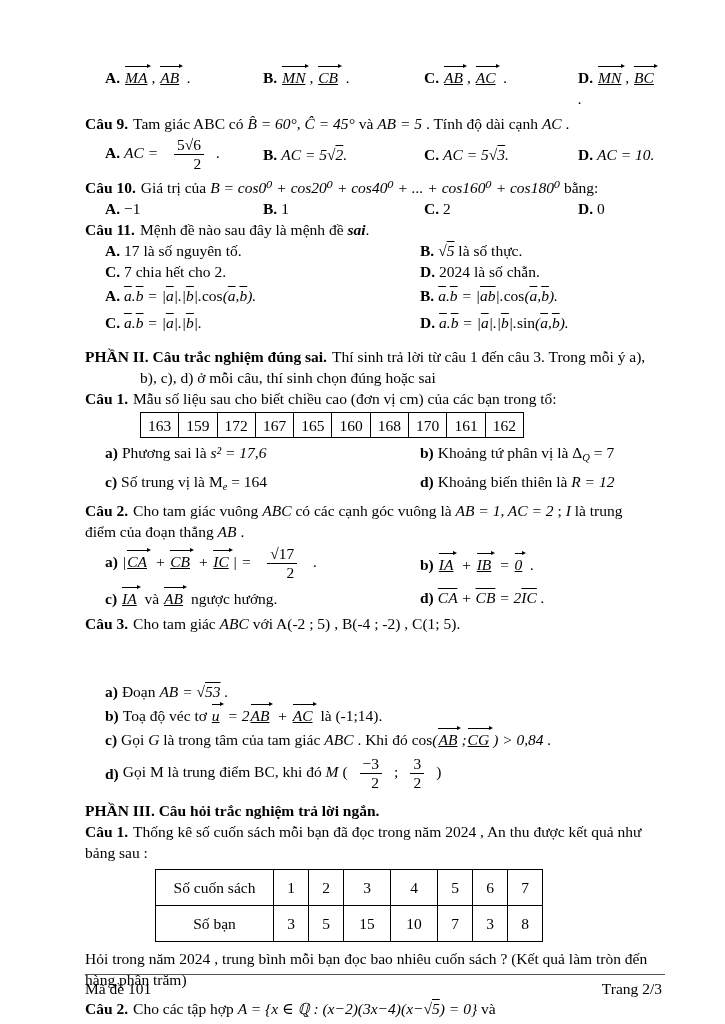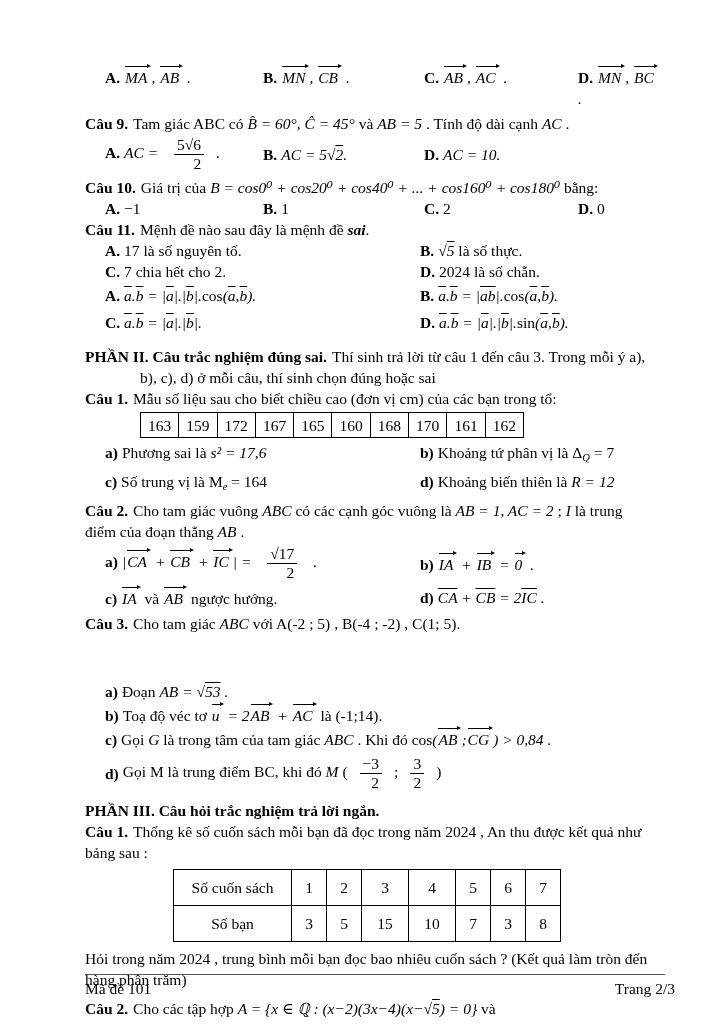--- a/index.html
+++ b/index.html
@@ -16,62 +16,63 @@
   }
   .content{position:absolute;left:85px;top:66px;width:580px;}
   .line{margin:0;}
   .qlab{font-weight:bold;margin-right:5px;}
   .blab{font-weight:bold;margin-right:4px;}
   .math{font-style:italic;}
   .m-up{font-style:normal;}
   .m-bi{font-weight:bold;}
   .m-bar{text-decoration:overline;}
   .m-sub{font-size:0.68em;vertical-align:-0.28em;}
-  .m-vec{display:inline-block;position:relative;padding:1px 4px 0 1px;}
+  .m-vec{display:inline-block;position:relative;padding:1px 4px 0 1px;text-decoration:underline;}
   .m-vec::before{content:"";position:absolute;left:1px;right:3px;top:0;border-top:1px solid #000;}
   .m-vec::after{content:"";position:absolute;right:0;top:-2px;width:0;height:0;
     border-left:4px solid #000;border-top:2.5px solid transparent;border-bottom:2.5px solid transparent;}
   .frac{display:inline-block;text-align:right;vertical-align:middle;font-style:normal;margin:0 12px;line-height:18px;}
   .frac .num{display:block;border-bottom:1px solid #000;padding:0 3px;}
   .frac .den{display:block;padding:0 3px;}
   .opt4{display:grid;grid-template-columns:158px 161px 154px auto;padding-left:20px;}
   .opt2{display:grid;grid-template-columns:315px auto;padding-left:20px;}
   .opt1{padding-left:20px;margin-top:47px;}
   .tall{align-items:center;min-height:40px;}
   table{border-collapse:collapse;}
   td{border:1px solid #000;text-align:center;padding:0;}
   .t1{margin:3px 0 4px 55px;width:384px;table-layout:fixed;border-radius:13px;}
   .t1 td{height:24px;}
-  .t2{margin:6px 0 6px 88px;border-radius:22px;}
+  .t2{margin:6px 0 6px 70px;border-radius:22px;}
   .t2 td{height:35px;padding:0 6px;}
   .t2 td.c1{width:105px;}
   .t2 td.n{min-width:22px;}
   .footer-line{position:absolute;left:85px;top:974px;width:580px;border-top:1.5px solid #555;}
   .footer-left{position:absolute;left:85px;top:978px;}
-  .footer-right{position:absolute;right:50px;top:978px;}
+  .footer-right{position:absolute;right:63px;top:978px;}
 </style>
 </head>
 <body>
 
 <div class="page">
   <div class="content">
 
     <div class="line opt4">
       <span><span class="blab">A.</span><span class="math"><span class="m-vec">MA</span><span>, </span><span class="m-vec">AB</span><span> .</span></span></span>
       <span><span class="blab">B.</span><span class="math"><span class="m-vec">MN</span><span>, </span><span class="m-vec">CB</span><span> .</span></span></span>
       <span><span class="blab">C.</span><span class="math"><span class="m-vec">AB</span><span>, </span><span class="m-vec">AC</span><span> .</span></span></span>
       <span><span class="blab">D.</span><span class="math"><span class="m-vec">MN</span><span>, </span><span class="m-vec">BC</span><span> .</span></span></span>
     </div>
 
     <div class="line" style="margin-top:4px">
       <span class="qlab">Câu 9.</span><span class="math"><span class="m-up">Tam giác ABC có </span><span>B̂ = 60°, Ĉ = 45°</span><span class="m-up"> và </span><span>AB = 5</span><span class="m-up"> . </span><span class="m-up">Tính độ dài cạnh </span><span>AC</span><span class="m-up"> .</span></span>
     </div>
     <div class="line opt4 tall">
       <span><span class="blab">A.</span><span class="math"><span>AC = </span><span class="frac"><span class="num">5√6</span><span class="den">2</span></span><span>.</span></span></span>
       <span><span class="blab">B.</span><span class="math"><span>AC = 5√</span><span class="m-bar">2</span><span>.</span></span></span>
+      <span><span class="blab">C.</span><span class="math"><span>AC = 5√</span><span class="m-bar">3</span><span>.</span></span></span>
       <span><span class="blab">D.</span><span class="math"><span>AC = 10.</span></span></span>
     </div>
 
     <div class="line" style="margin-top:3px">
       <span class="qlab">Câu 10.</span><span class="math"><span class="m-up">Giá trị của </span><span>B = cos0⁰ + cos20⁰ + cos40⁰ + ... + cos160⁰ + cos180⁰</span><span class="m-up"> bằng:</span></span>
     </div>
     <div class="line opt4">
       <span><span class="blab">A.</span><span class="math"><span class="m-up">−1</span></span></span>
       <span><span class="blab">B.</span><span class="math"><span class="m-up">1</span></span></span>
       <span><span class="blab">C.</span><span class="math"><span class="m-up">2</span></span></span>

